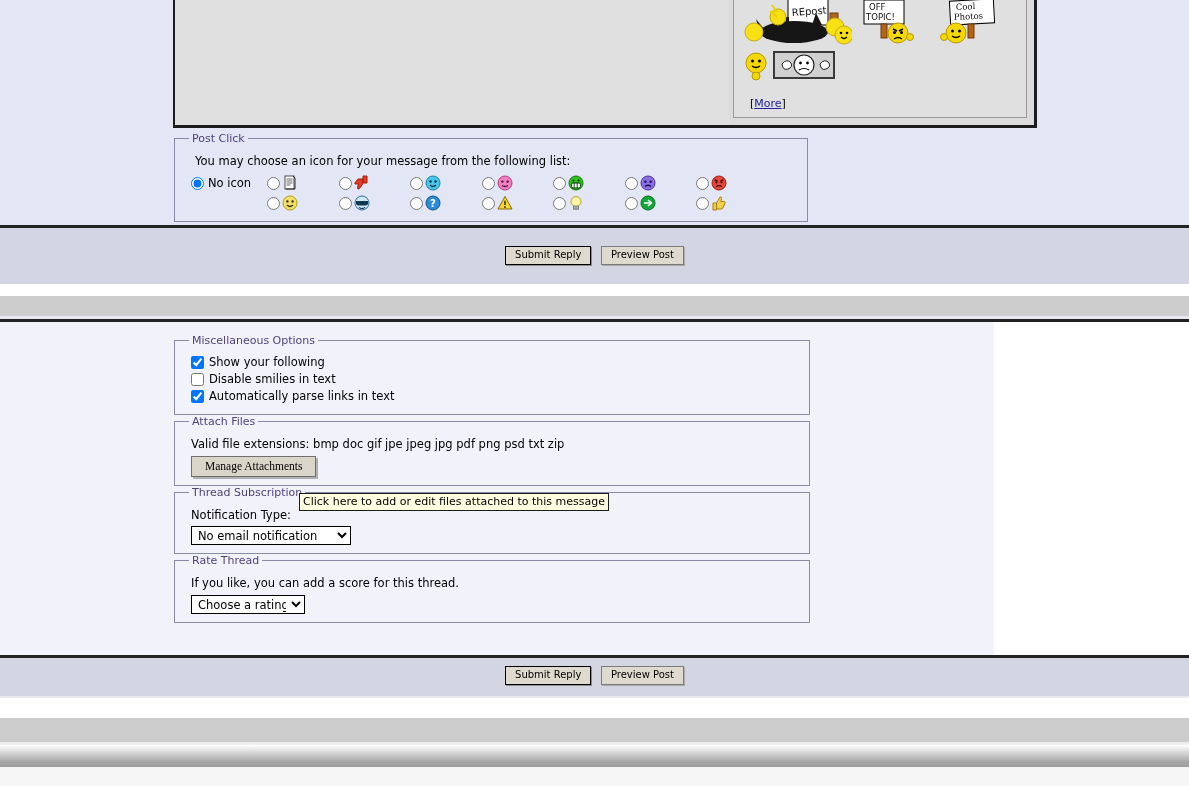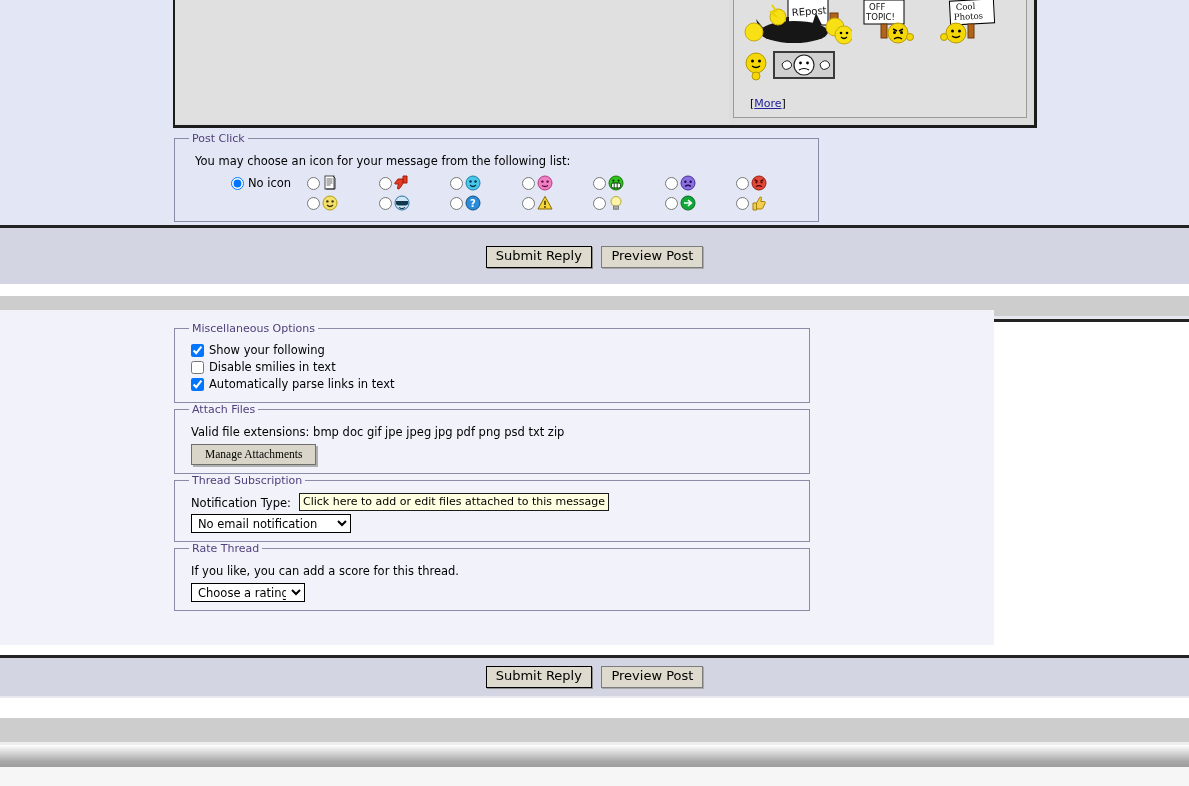--- a/index.html
+++ b/index.html
@@ -117,21 +117,21 @@
   .icon-row {
     display: flex;
     align-items: center;
     height: 20px;
   }
   .icon-opt {
     display: flex;
     align-items: center;
     width: 71.5px;
   }
-  .icon-opt.first { width: 76px; margin-left: 40px; }
+  .icon-opt.first { width: 76px; }
   .icon-opt .lbl {
     font-size: 11.5px;
     margin-left: 2px;
   }
   input[type=radio], input[type=checkbox] {
     margin: 0 2px 0 0;
     padding: 0;
     vertical-align: middle;
   }
   .icon-img { width: 16px; height: 16px; display:block; }
@@ -163,42 +163,42 @@
     position: absolute; left: 0; width: 1189px;
     background: linear-gradient(to bottom, #ffffff 0%, #e2e2e2 25%, #a8a8a8 75%, #9d9d9d 100%);
   }
   .bar-footer {
     position: absolute; left: 0; width: 1189px;
     background: #f6f6f6;
   }
 
   .vbbutton {
     font-family: "DejaVu Sans", "Liberation Sans", sans-serif;
-    font-size: 13px;
+    font-size: 10px;
     color: #000;
     background: #dedacd;
     border: 1px solid #000;
     border-right-color: #000;
     border-bottom-color: #000;
     box-shadow: 1px 1px 0 #8c8c8c;
     padding: 2px 9px 3px 9px;
     margin: 0 3px;
     cursor: pointer;
     line-height: 1.15;
   }
   .vbbutton.plain {
     border: 1px solid #7c7c7c;
     box-shadow: 1px 1px 0 #a9a9a9;
     background: #dedacd;
   }
 
   
   .band-main {
     position: absolute;
-    left: 0; top: 310px;
+    left: 0; top: 322px;
     width: 994px;
     height: 335px;
     background: #f2f2fb;
   }
   .opt-col {
     position: absolute;
     left: 174px; top: 12px;
     width: 636px;
   }
   .opt-fs { margin-bottom: 7px; }

